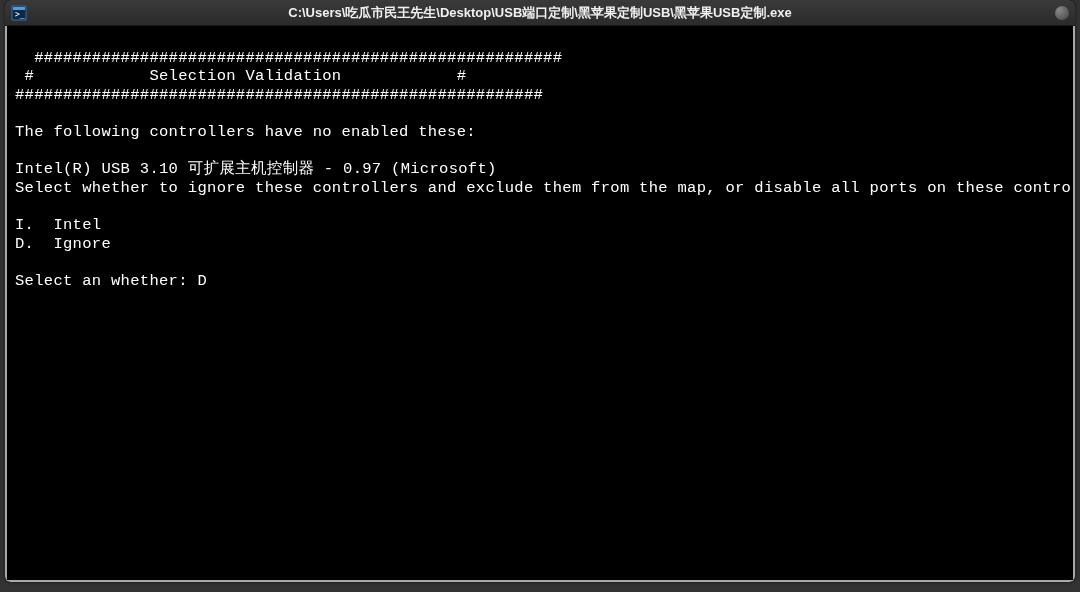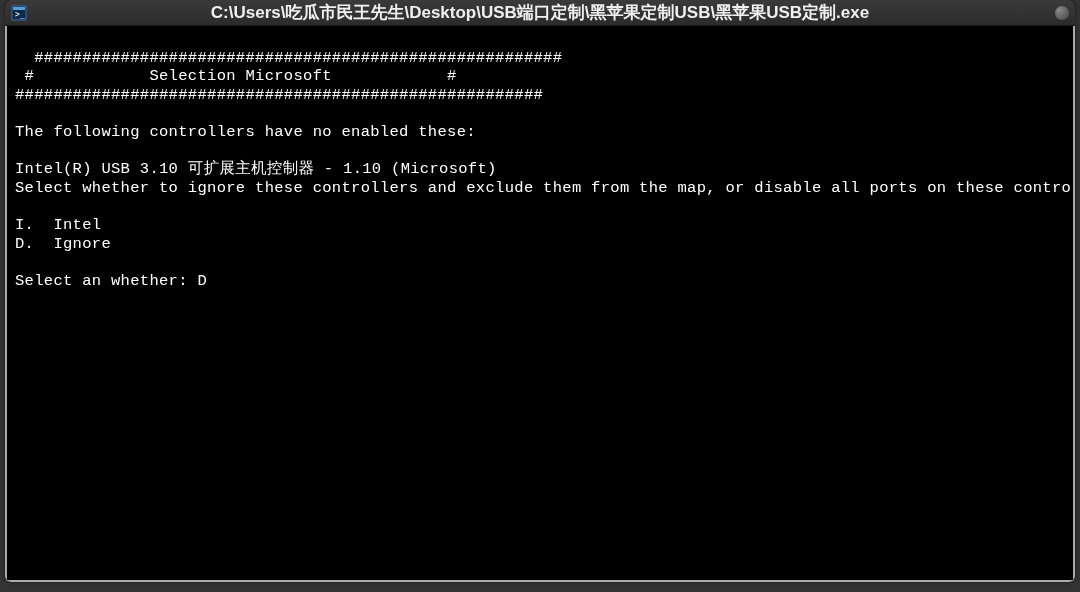--- a/index.html
+++ b/index.html
@@ -38,21 +38,21 @@
       border-bottom: 1px solid #1a1a1a;
     }
     .titlebar-icon {
       width: 16px;
       height: 16px;
       margin-right: 8px;
       flex-shrink: 0;
     }
     .titlebar-title {
       color: #f0f0f0;
-      font-size: 17px;
+      font-size: 13px;
       font-weight: 600;
       position: absolute;
       left: 50%;
       transform: translateX(-50%);
       white-space: nowrap;
     }
     .minimize-btn {
       margin-left: auto;
       width: 14px;
       height: 14px;
@@ -89,26 +89,26 @@
         <rect x="1" y="1" width="14" height="14" fill="#0b2a4a" stroke="#3a6ea5" stroke-width="1"></rect>
         <rect x="2" y="2" width="12" height="3" fill="#5a9bd4"></rect>
         <text x="4" y="12" font-size="8" fill="#fff" font-family="monospace">&gt;_</text>
       </svg>
     </span>
     <span class="titlebar-title">C:\Users\吃瓜市民王先生\Desktop\USB端口定制\黑苹果定制USB\黑苹果USB定制.exe</span>
     <span class="minimize-btn"></span>
   </div>
   <div class="terminal">
 <span class="term-line">  #######################################################</span>
-<span class="term-line"> #            Selection Microsoft            #</span>
+<span class="term-line"> #            Selection Validation            #</span>
 <span class="term-line">#######################################################</span>
 <span class="term-line"></span>
 <span class="term-line">The following controllers have no enabled these:</span>
 <span class="term-line"></span>
-<span class="term-line">Intel(R) USB 3.10 可扩展主机控制器 - 1.10 (Microsoft)</span>
+<span class="term-line">Intel(R) USB 3.10 可扩展主机控制器 - 0.97 (Microsoft)</span>
 <span class="term-line">Select whether to ignore these controllers and exclude them from the map, or disable all ports on these controllers.</span>
 <span class="term-line"></span>
 <span class="term-line">I.  Intel</span>
 <span class="term-line">D.  Ignore</span>
 <span class="term-line"></span>
 <span class="term-line"><span>Select an whether: </span><span>D</span></span>
   </div>
 </div>
 
 </body></html>

